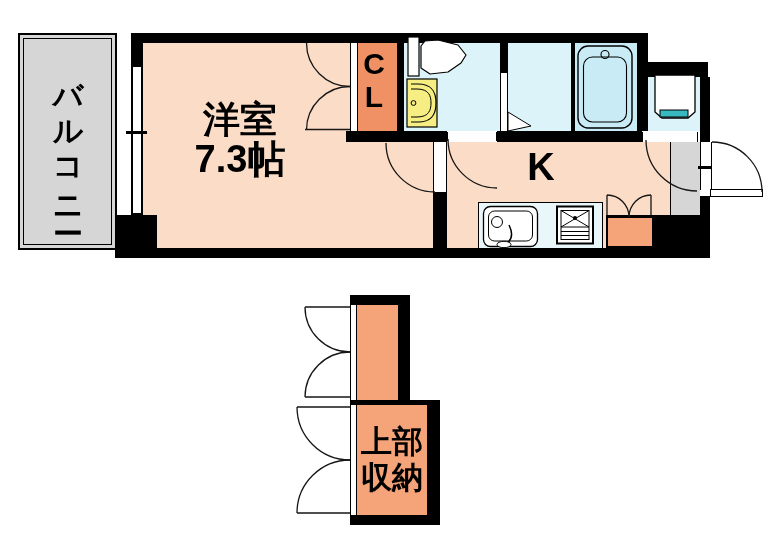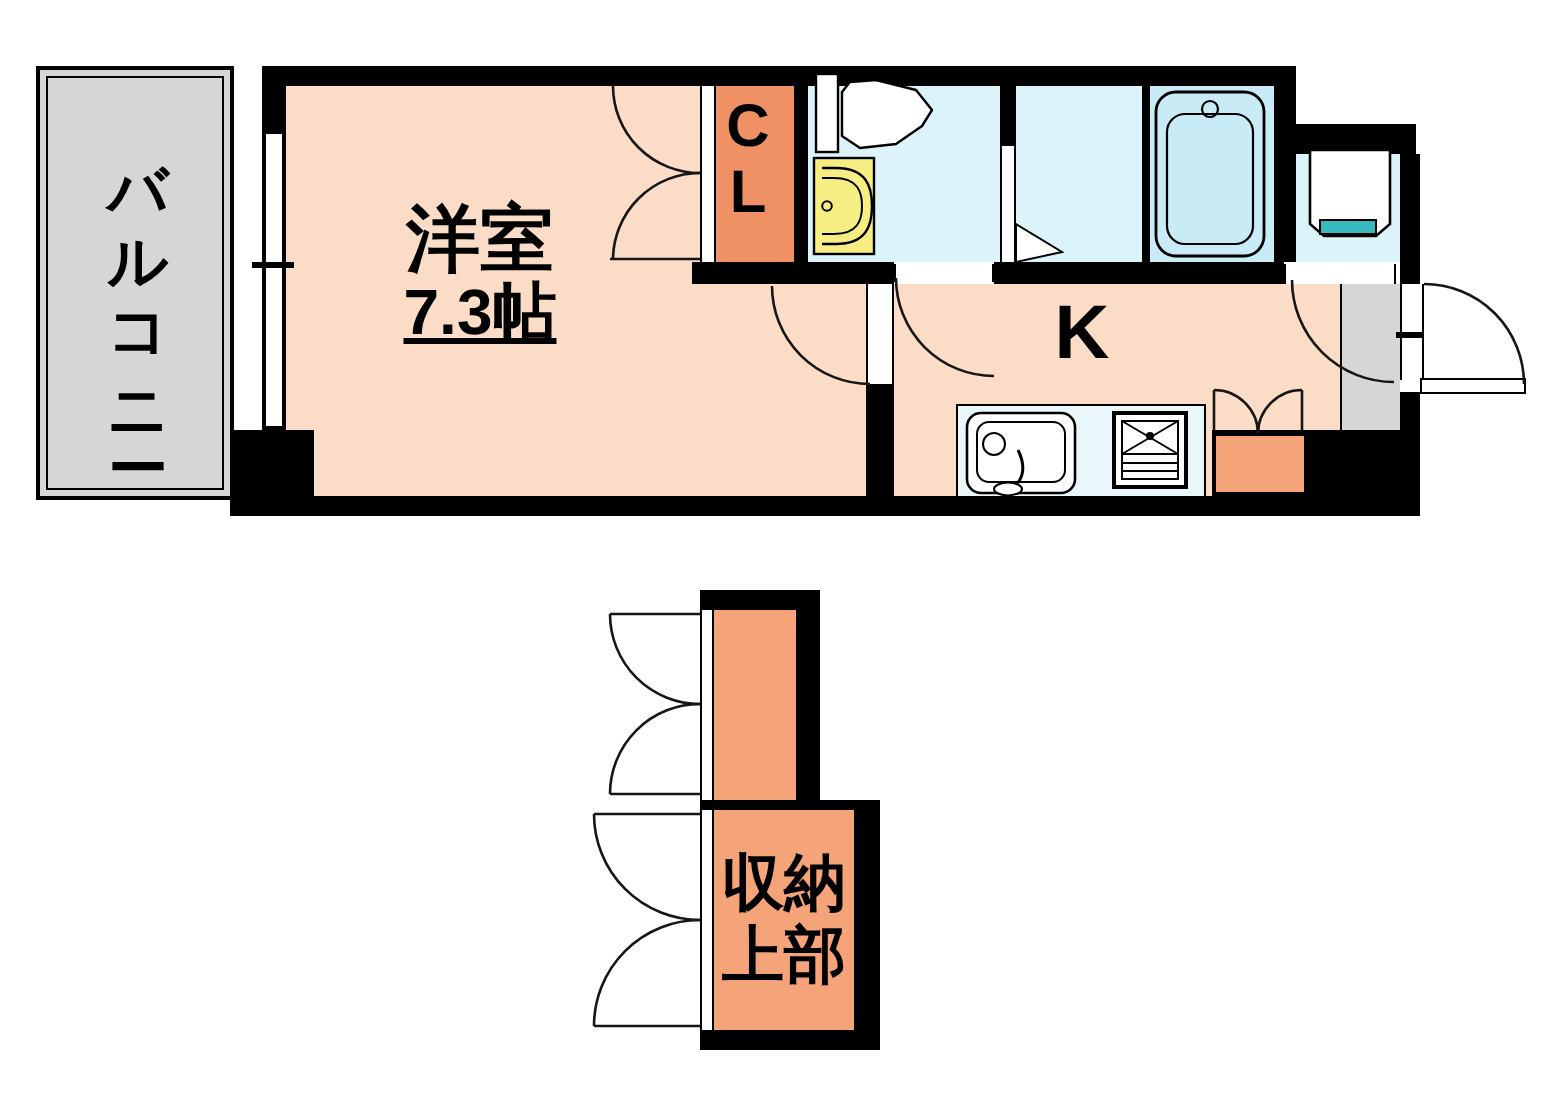--- a/index.html
+++ b/index.html
@@ -144,28 +144,28 @@
         <path d="M561,210.5 L589,227 M589,210.5 L561,227 M561,227 H589 M561,231.5 H589 M561,235.5 H589" fill="none" stroke-width="1"></path>
         <circle cx="575" cy="218" r="2" fill="#000" stroke="none"></circle>
       </g>
     </g>
   </svg>
 
   <div class="label" style="left:18px;top:38px;width:99px;height:208px;display:flex;align-items:center;justify-content:center;writing-mode:vertical-rl;font-size:30px;letter-spacing:5px;">バルコニー</div>
 
   <div class="label" style="left:170px;top:101px;width:140px;font-size:37px;line-height:1.05;text-align:center;">
     <div>洋室</div>
-    <div style="font-size:32px;text-decoration:underline;">7.3帖</div>
+    <div style="font-size:38px;">7.3帖</div>
   </div>
 
   <div class="label" style="left:352px;top:47px;width:44px;font-size:30px;line-height:33px;">
     <div>C</div>
     <div>L</div>
   </div>
 
   <div class="label" style="left:517px;top:146px;width:48px;font-size:38px;">K</div>
 
   <div class="label" style="left:357px;top:424px;width:70px;font-size:31px;line-height:36px;">
+    <div>上部</div>
     <div>収納</div>
-    <div>上部</div>
   </div>
 
 </div>
 
 </body></html>

